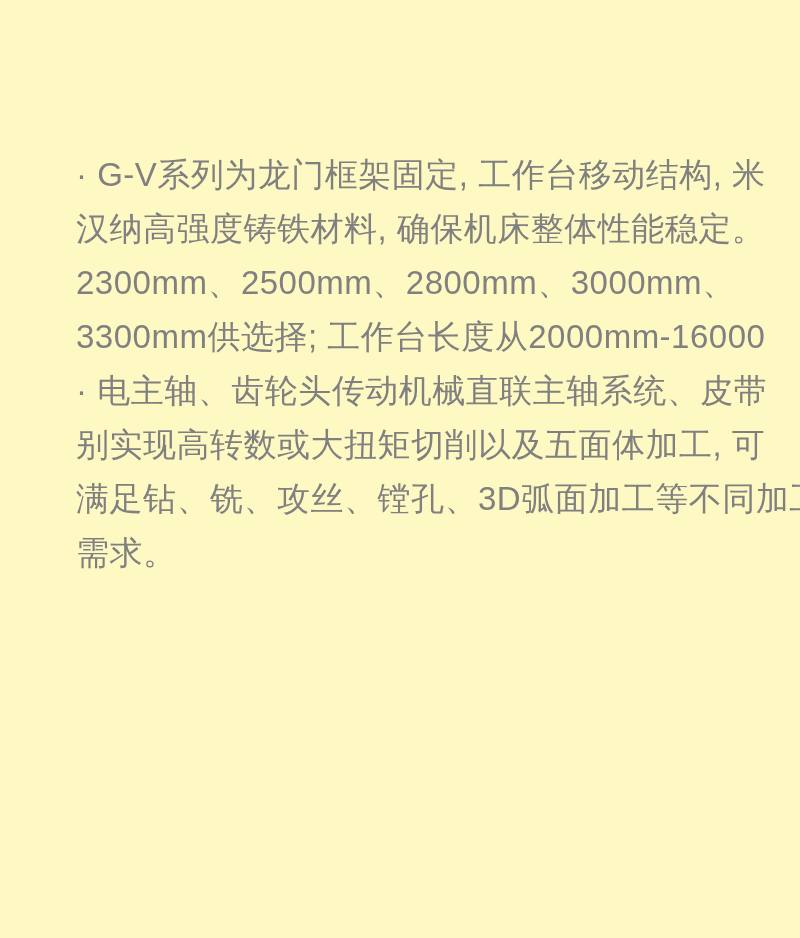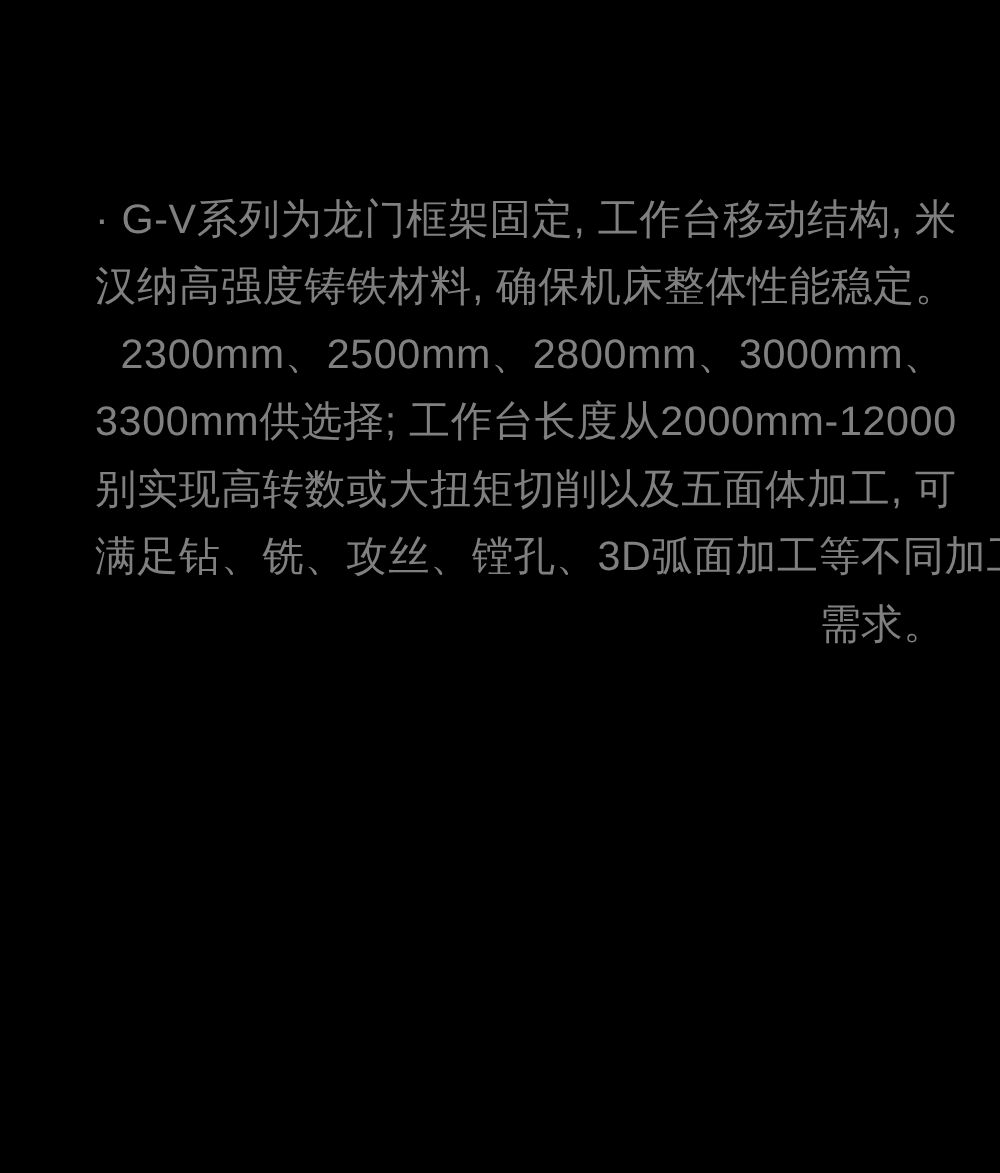--- a/index.html
+++ b/index.html
@@ -4,24 +4,23 @@
 <style>
   html, body {
     margin: 0;
     padding: 0;
     background: #ffffff;
   }
   .page {
     position: relative;
     width: 800px;
     height: 938px;
-    background: #000000;
+    background: #fef9c3;
     overflow: hidden;
     font-family: "Liberation Sans", sans-serif;
-    text-align: right;
   }
   .content {
     position: absolute;
     left: 76px;
     top: 148px;
     width: 680px;
     color: #808080;
   }
   .bullet-item {
     margin: 0;
@@ -43,23 +42,24 @@
   <div class="content">
 
     <div class="bullet-item">
       <div class="text-line">· G-V系列为龙门框架固定, 工作台移动结构, 米</div>
       <div class="text-line">汉纳高强度铸铁材料, 确保机床整体性能稳定。</div>
     </div>
 
 
     <div class="bullet-item">
       <div class="text-line">2300mm、2500mm、2800mm、3000mm、</div>
-      <div class="text-line">3300mm供选择; 工作台长度从2000mm-12000</div>
+      <div class="text-line">3300mm供选择; 工作台长度从2000mm-16000</div>
     </div>
 
     <div class="bullet-item">
+      <div class="text-line">· 电主轴、齿轮头传动机械直联主轴系统、皮带</div>
       <div class="text-line">别实现高转数或大扭矩切削以及五面体加工, 可</div>
       <div class="text-line">满足钻、铣、攻丝、镗孔、3D弧面加工等不同加工</div>
       <div class="text-line">需求。</div>
     </div>
 
   </div>
 </div>
 
 </body></html>

